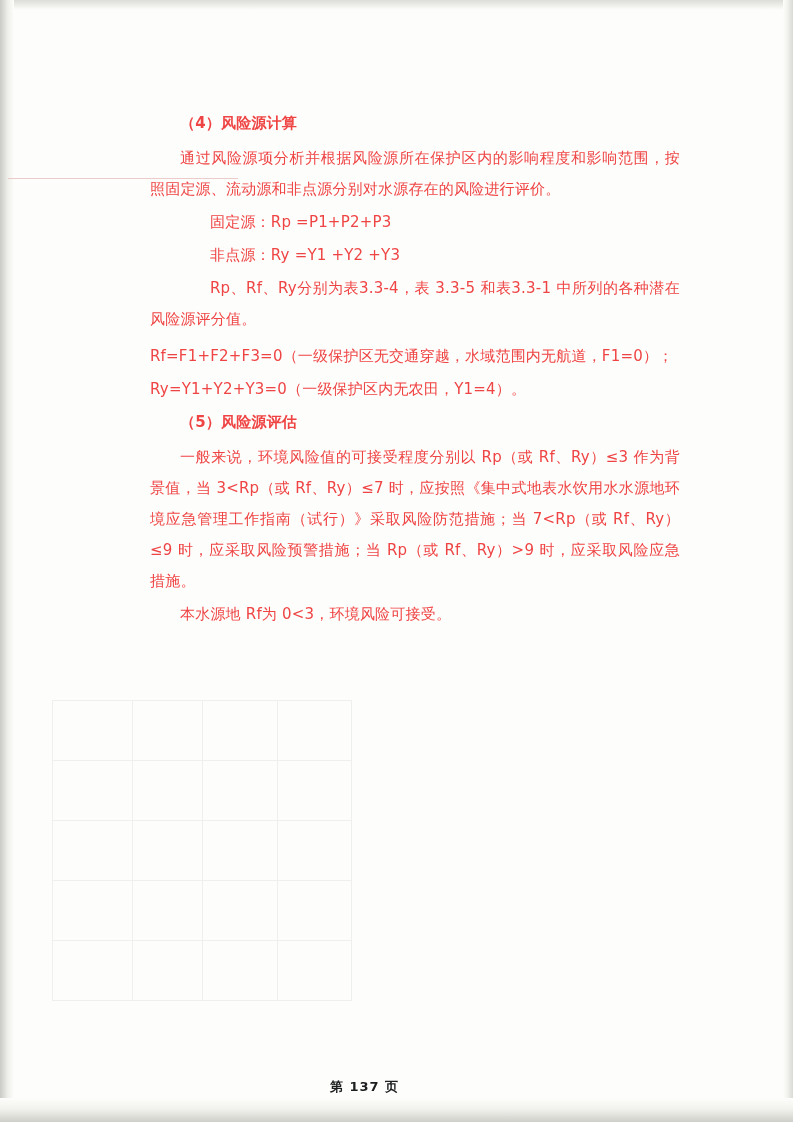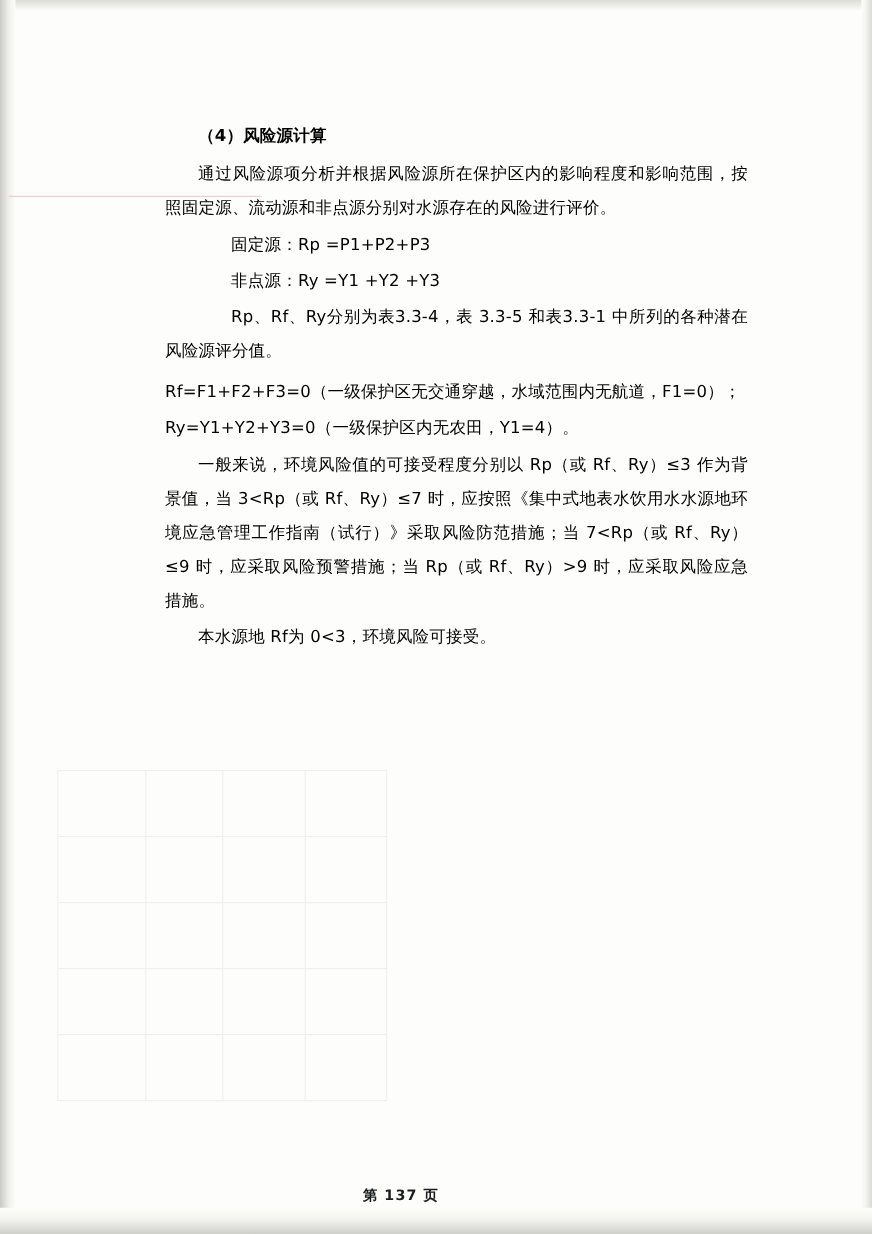--- a/index.html
+++ b/index.html
@@ -70,21 +70,21 @@
   .ghost-table .gl {
     position: absolute;
     background: #cfd6d0;
   }
 
   .content {
     position: absolute;
     left: 150px;
     top: 108px;
     width: 530px;
-    color: #000000;
+    color: #ef4444;
     font-family: "DejaVu Sans", "Liberation Sans", sans-serif;
     font-size: 15px;
     line-height: 31px;
     text-align: justify;
   }
   p {
     margin: 0 0 2px 0;
     letter-spacing: .2px;
   }
   .heading {
@@ -143,19 +143,20 @@
 
   <div class="content">
     <p class="heading">（4）风险源计算</p>
     <p class="para">通过风险源项分析并根据风险源所在保护区内的影响程度和影响范围，按照固定源、流动源和非点源分别对水源存在的风险进行评价。</p>
     <p class="formula">固定源：Rp =P1+P2+P3</p>
     <p class="formula">非点源：Ry =Y1 +Y2 +Y3</p>
     <p class="formula">Rp、Rf、Ry分别为表3.3-4，表 3.3-5 和表3.3-1 中所列的各种潜在风险源评分值。</p>
     <div class="spacer-sm"></div>
     <p class="plain">Rf=F1+F2+F3=0（一级保护区无交通穿越，水域范围内无航道，F1=0）；</p>
     <p class="plain">Ry=Y1+Y2+Y3=0（一级保护区内无农田，Y1=4）。</p>
+    <p class="heading">（5）风险源评估</p>
     <p class="para">一般来说，环境风险值的可接受程度分别以 Rp（或 Rf、Ry）≤3 作为背景值，当 3&lt;Rp（或 Rf、Ry）≤7 时，应按照《集中式地表水饮用水水源地环境应急管理工作指南（试行）》采取风险防范措施；当 7&lt;Rp（或 Rf、Ry）≤9 时，应采取风险预警措施；当 Rp（或 Rf、Ry）&gt;9 时，应采取风险应急措施。</p>
     <p class="para">本水源地 Rf为 0&lt;3，环境风险可接受。</p>
   </div>
 
   <div class="page-number">第 137 页</div>
 
 </div>
 
 </body></html>

